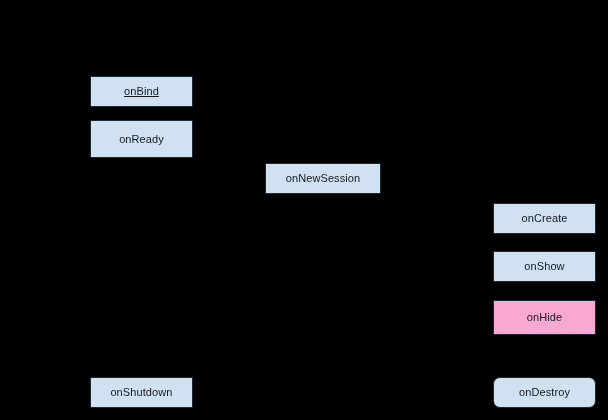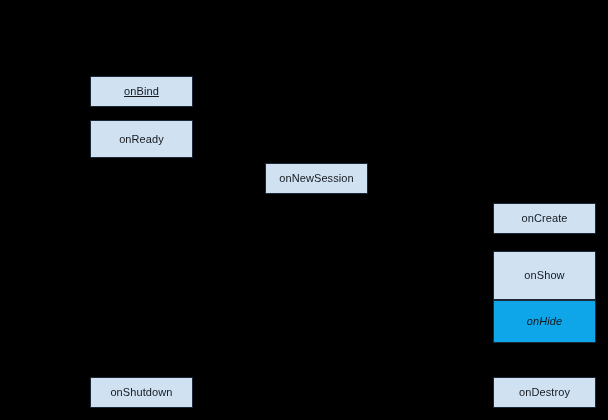--- a/index.html
+++ b/index.html
@@ -34,19 +34,19 @@
     white-space: nowrap;
     user-select: none;
   }
 </style>
 </head>
 <body>
 
 <div id="diagram-canvas" style="width: 608px; height: 420px; background: rgb(0, 0, 0);">
     <div class="node" style="left: 90px; top: 76px; width: 103px; height: 31px; background: rgb(208, 226, 242); border-color: rgb(27, 40, 56); color: rgb(20, 25, 31); text-decoration: underline;">onBind</div>
     <div class="node" style="left: 90px; top: 120px; width: 103px; height: 38px; background: rgb(208, 226, 242); border-color: rgb(27, 40, 56); color: rgb(20, 25, 31);">onReady</div>
-    <div class="node" style="left: 265px; top: 163px; width: 103px; height: 31px; background: rgb(208, 226, 242); border-color: rgb(27, 40, 56); color: rgb(20, 25, 31);">onNewSession</div>
+    <div class="node" style="left: 265px; top: 163px; width: 116px; height: 31px; background: rgb(208, 226, 242); border-color: rgb(27, 40, 56); color: rgb(20, 25, 31);">onNewSession</div>
     <div class="node" style="left: 493px; top: 203px; width: 103px; height: 31px; background: rgb(208, 226, 242); border-color: rgb(27, 40, 56); color: rgb(20, 25, 31);">onCreate</div>
-    <div class="node" style="left: 493px; top: 251px; width: 103px; height: 49px; background: rgb(208, 226, 242); border-color: rgb(27, 40, 56); color: rgb(20, 25, 31);">onShow</div>
-    <div class="node" style="left: 493px; top: 300px; width: 103px; height: 43px; background: #0ea5e9; border-color: rgb(27, 40, 56); color: rgb(20, 25, 31); font-style: italic;">onHide</div>
+    <div class="node" style="left: 493px; top: 251px; width: 103px; height: 31px; background: rgb(208, 226, 242); border-color: rgb(27, 40, 56); color: rgb(20, 25, 31);">onShow</div>
+    <div class="node" style="left: 493px; top: 300px; width: 103px; height: 35px; background: #f9a8d4; border-color: rgb(27, 40, 56); color: rgb(20, 25, 31);">onHide</div>
     <div class="node" style="left: 90px; top: 377px; width: 103px; height: 31px; background: rgb(208, 226, 242); border-color: rgb(27, 40, 56); color: rgb(20, 25, 31);">onShutdown</div>
-    <div class="node" style="left: 493px; top: 377px; width: 103px; height: 31px; background: rgb(208, 226, 242); border-color: rgb(27, 40, 56); color: rgb(20, 25, 31);">onDestroy</div>
+    <div class="node" style="left: 493px; top: 377px; width: 103px; height: 31px; background: rgb(208, 226, 242); border-color: rgb(27, 40, 56); color: rgb(20, 25, 31); border-radius: 7px;">onDestroy</div>
   </div>
 
 </body></html>

